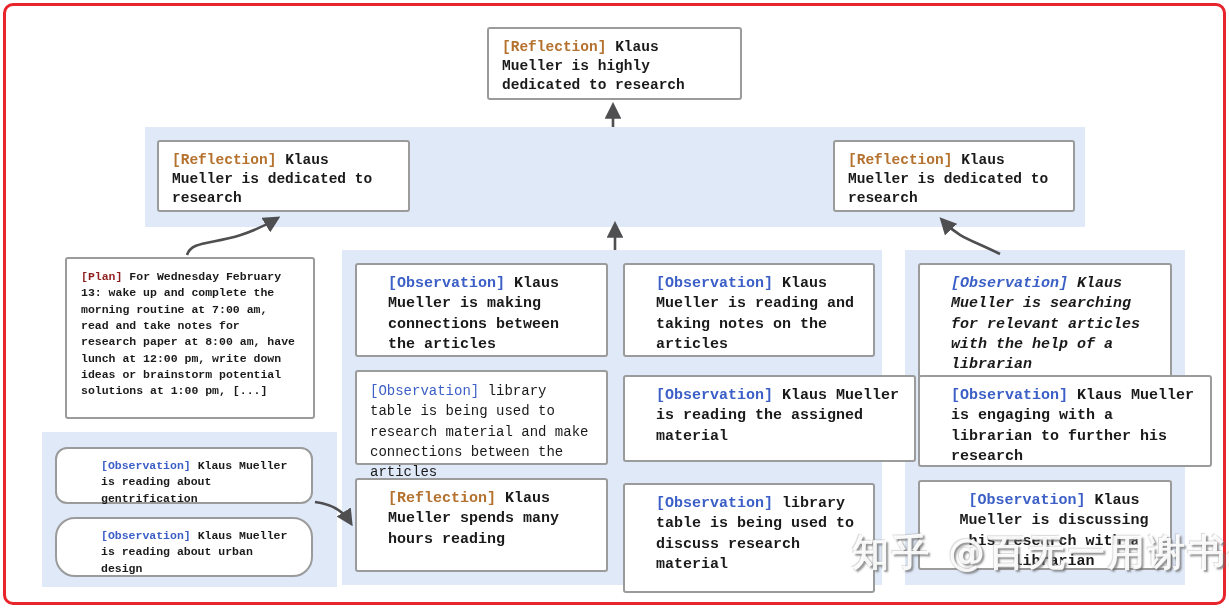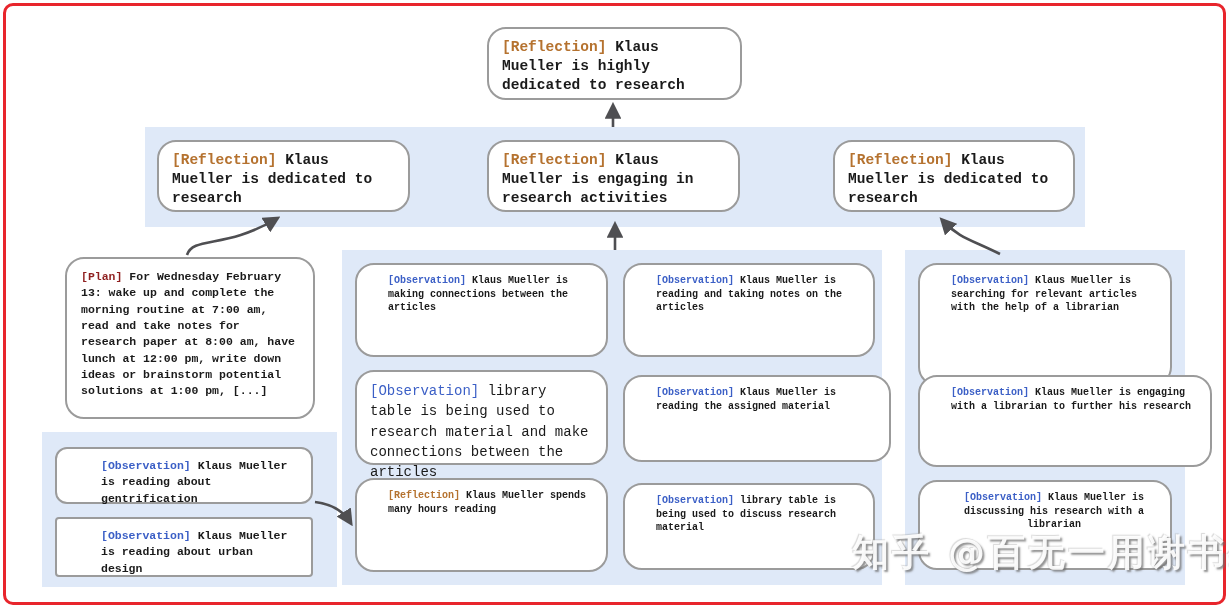--- a/index.html
+++ b/index.html
@@ -19,30 +19,30 @@
   }
   .band{
     position:absolute;
     background:#dfe9f8;
     z-index:1;
   }
   .node{
     position:absolute;
     background:#ffffff;
     border:2.5px solid #9b9b9b;
-    border-radius:19px;
+    border-radius:3px;
     box-sizing:border-box;
     padding:9px 13px;
     color:#1a1a1a;
     font-weight:bold;
     z-index:3;
     line-height:1.32;
   }
   .fs-lg{font-size:14.5px;}
-  .fs-md{font-size:10px;line-height:1.35;padding-left:31px;}
+  .fs-md{font-size:15px;line-height:1.35;padding-left:31px;}
   .fs-sm{font-size:11.5px;line-height:1.42;padding-left:44px;}
   .fs-xs{font-size:14px;line-height:1.45;font-weight:normal;}
   .tag-reflection{color:#b5722f;}
   .tag-observation{color:#3b5fc6;}
   .tag-plan{color:#8f1f1f;}
   #arrows{
     position:absolute;left:0;top:0;width:1229px;height:608px;
     z-index:4;pointer-events:none;
   }
   .watermark{
@@ -71,39 +71,35 @@
 
   <div class="node fs-lg" style="left:487px;top:27px;width:255px;height:73px;">
     <span class="tag-reflection">[Reflection]</span>
     <span>Klaus Mueller is highly dedicated to research</span>
   </div>
 
   <div class="node fs-lg" style="left:157px;top:140px;width:253px;height:72px;">
     <span class="tag-reflection">[Reflection]</span>
     <span>Klaus Mueller is dedicated to research</span>
   </div>
-  <div class="node fs-lg" style="left:487px;top:140px;width:253px;height:72px;">
-    <span class="tag-reflection">[Reflection]</span>
-    <span>Klaus Mueller is engaging in research activities</span>
-  </div>
   <div class="node fs-lg" style="left:833px;top:140px;width:242px;height:72px;">
     <span class="tag-reflection">[Reflection]</span>
     <span>Klaus Mueller is dedicated to research</span>
   </div>
 
   <div class="node fs-sm" style="left:65px;top:257px;width:250px;height:162px;padding:10px 14px;">
     <span class="tag-plan">[Plan]</span>
     <span>For Wednesday February 13: wake up and complete the morning routine at 7:00 am, read and take notes for research paper at 8:00 am, have lunch at 12:00 pm, write down ideas or brainstorm potential solutions at 1:00 pm, [...]</span>
   </div>
 
   <div class="node fs-sm" style="left:55px;top:447px;width:258px;height:57px;border-radius:12px;">
     <span class="tag-observation">[Observation]</span>
     <span>Klaus Mueller is reading about gentrification</span>
   </div>
-  <div class="node fs-sm" style="left:55px;top:517px;width:258px;height:60px;border-radius:4px;">
+  <div class="node fs-sm" style="left:55px;top:517px;width:258px;height:60px;border-radius:20px;">
     <span class="tag-observation">[Observation]</span>
     <span>Klaus Mueller is reading about urban design</span>
   </div>
 
   <div class="node fs-md" style="left:355px;top:263px;width:253px;height:94px;">
     <span class="tag-observation">[Observation]</span>
     <span>Klaus Mueller is making connections between the articles</span>
   </div>
   <div class="node fs-xs" style="left:355px;top:370px;width:253px;height:95px;">
     <span class="tag-observation">[Observation]</span>
@@ -111,30 +107,30 @@
   </div>
   <div class="node fs-md" style="left:623px;top:263px;width:252px;height:94px;">
     <span class="tag-observation">[Observation]</span>
     <span>Klaus Mueller is reading and taking notes on the articles</span>
   </div>
 
   <div class="node fs-md" style="left:355px;top:478px;width:253px;height:94px;">
     <span class="tag-reflection">[Reflection]</span>
     <span>Klaus Mueller spends many hours reading</span>
   </div>
-  <div class="node fs-md" style="left:623px;top:375px;width:268px;height:87px;">
+  <div class="node fs-md" style="left:623px;top:375px;width:293px;height:87px;">
     <span class="tag-observation">[Observation]</span>
     <span>Klaus Mueller is reading the assigned material</span>
   </div>
-  <div class="node fs-md" style="left:623px;top:483px;width:252px;height:87px;">
+  <div class="node fs-md" style="left:623px;top:483px;width:252px;height:110px;">
     <span class="tag-observation">[Observation]</span>
     <span>library table is being used to discuss research material</span>
   </div>
 
-  <div class="node fs-md" style="left:918px;top:263px;width:254px;height:123px;">
+  <div class="node fs-md" style="left:918px;top:263px;width:254px;height:123px;font-style:italic;">
     <span class="tag-observation">[Observation]</span>
     <span>Klaus Mueller is searching for relevant articles with the help of a librarian</span>
   </div>
   <div class="node fs-md" style="left:918px;top:375px;width:294px;height:92px;">
     <span class="tag-observation">[Observation]</span>
     <span>Klaus Mueller is engaging with a librarian to further his research</span>
   </div>
   <div class="node fs-md" style="left:918px;top:480px;width:254px;height:90px;text-align:center;">
     <span class="tag-observation">[Observation]</span>
     <span>Klaus Mueller is discussing his research with a librarian</span>

